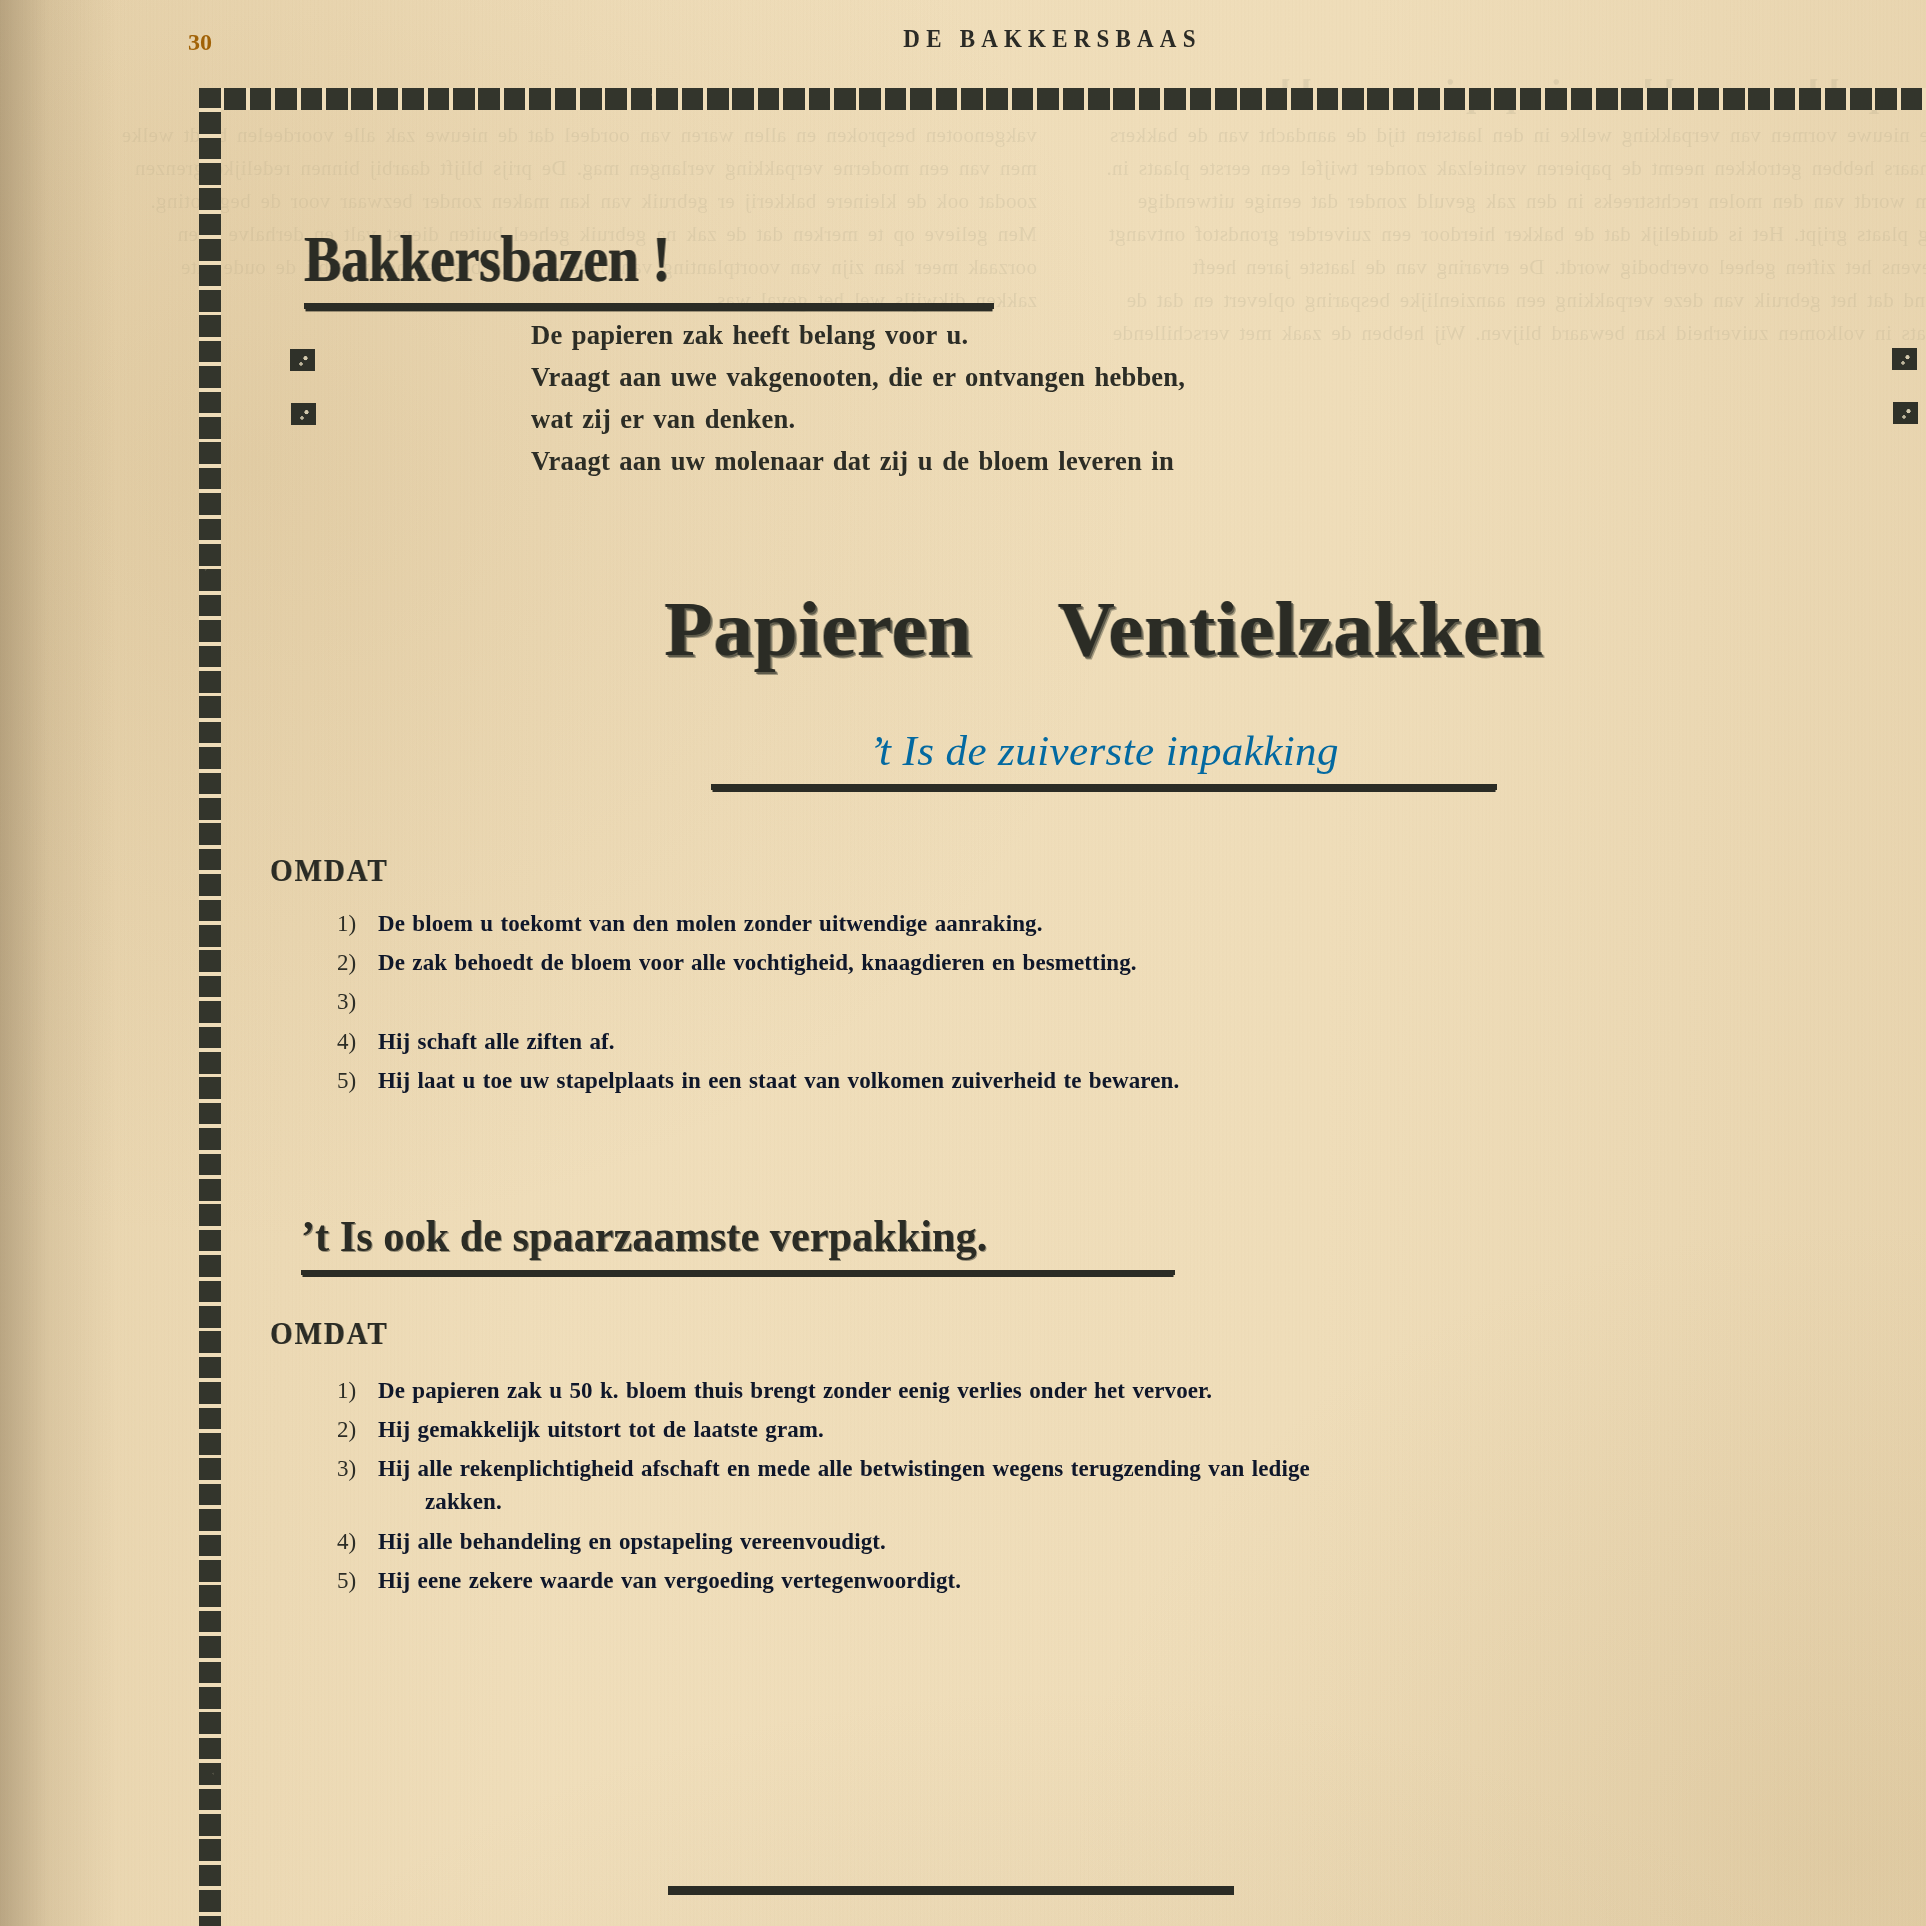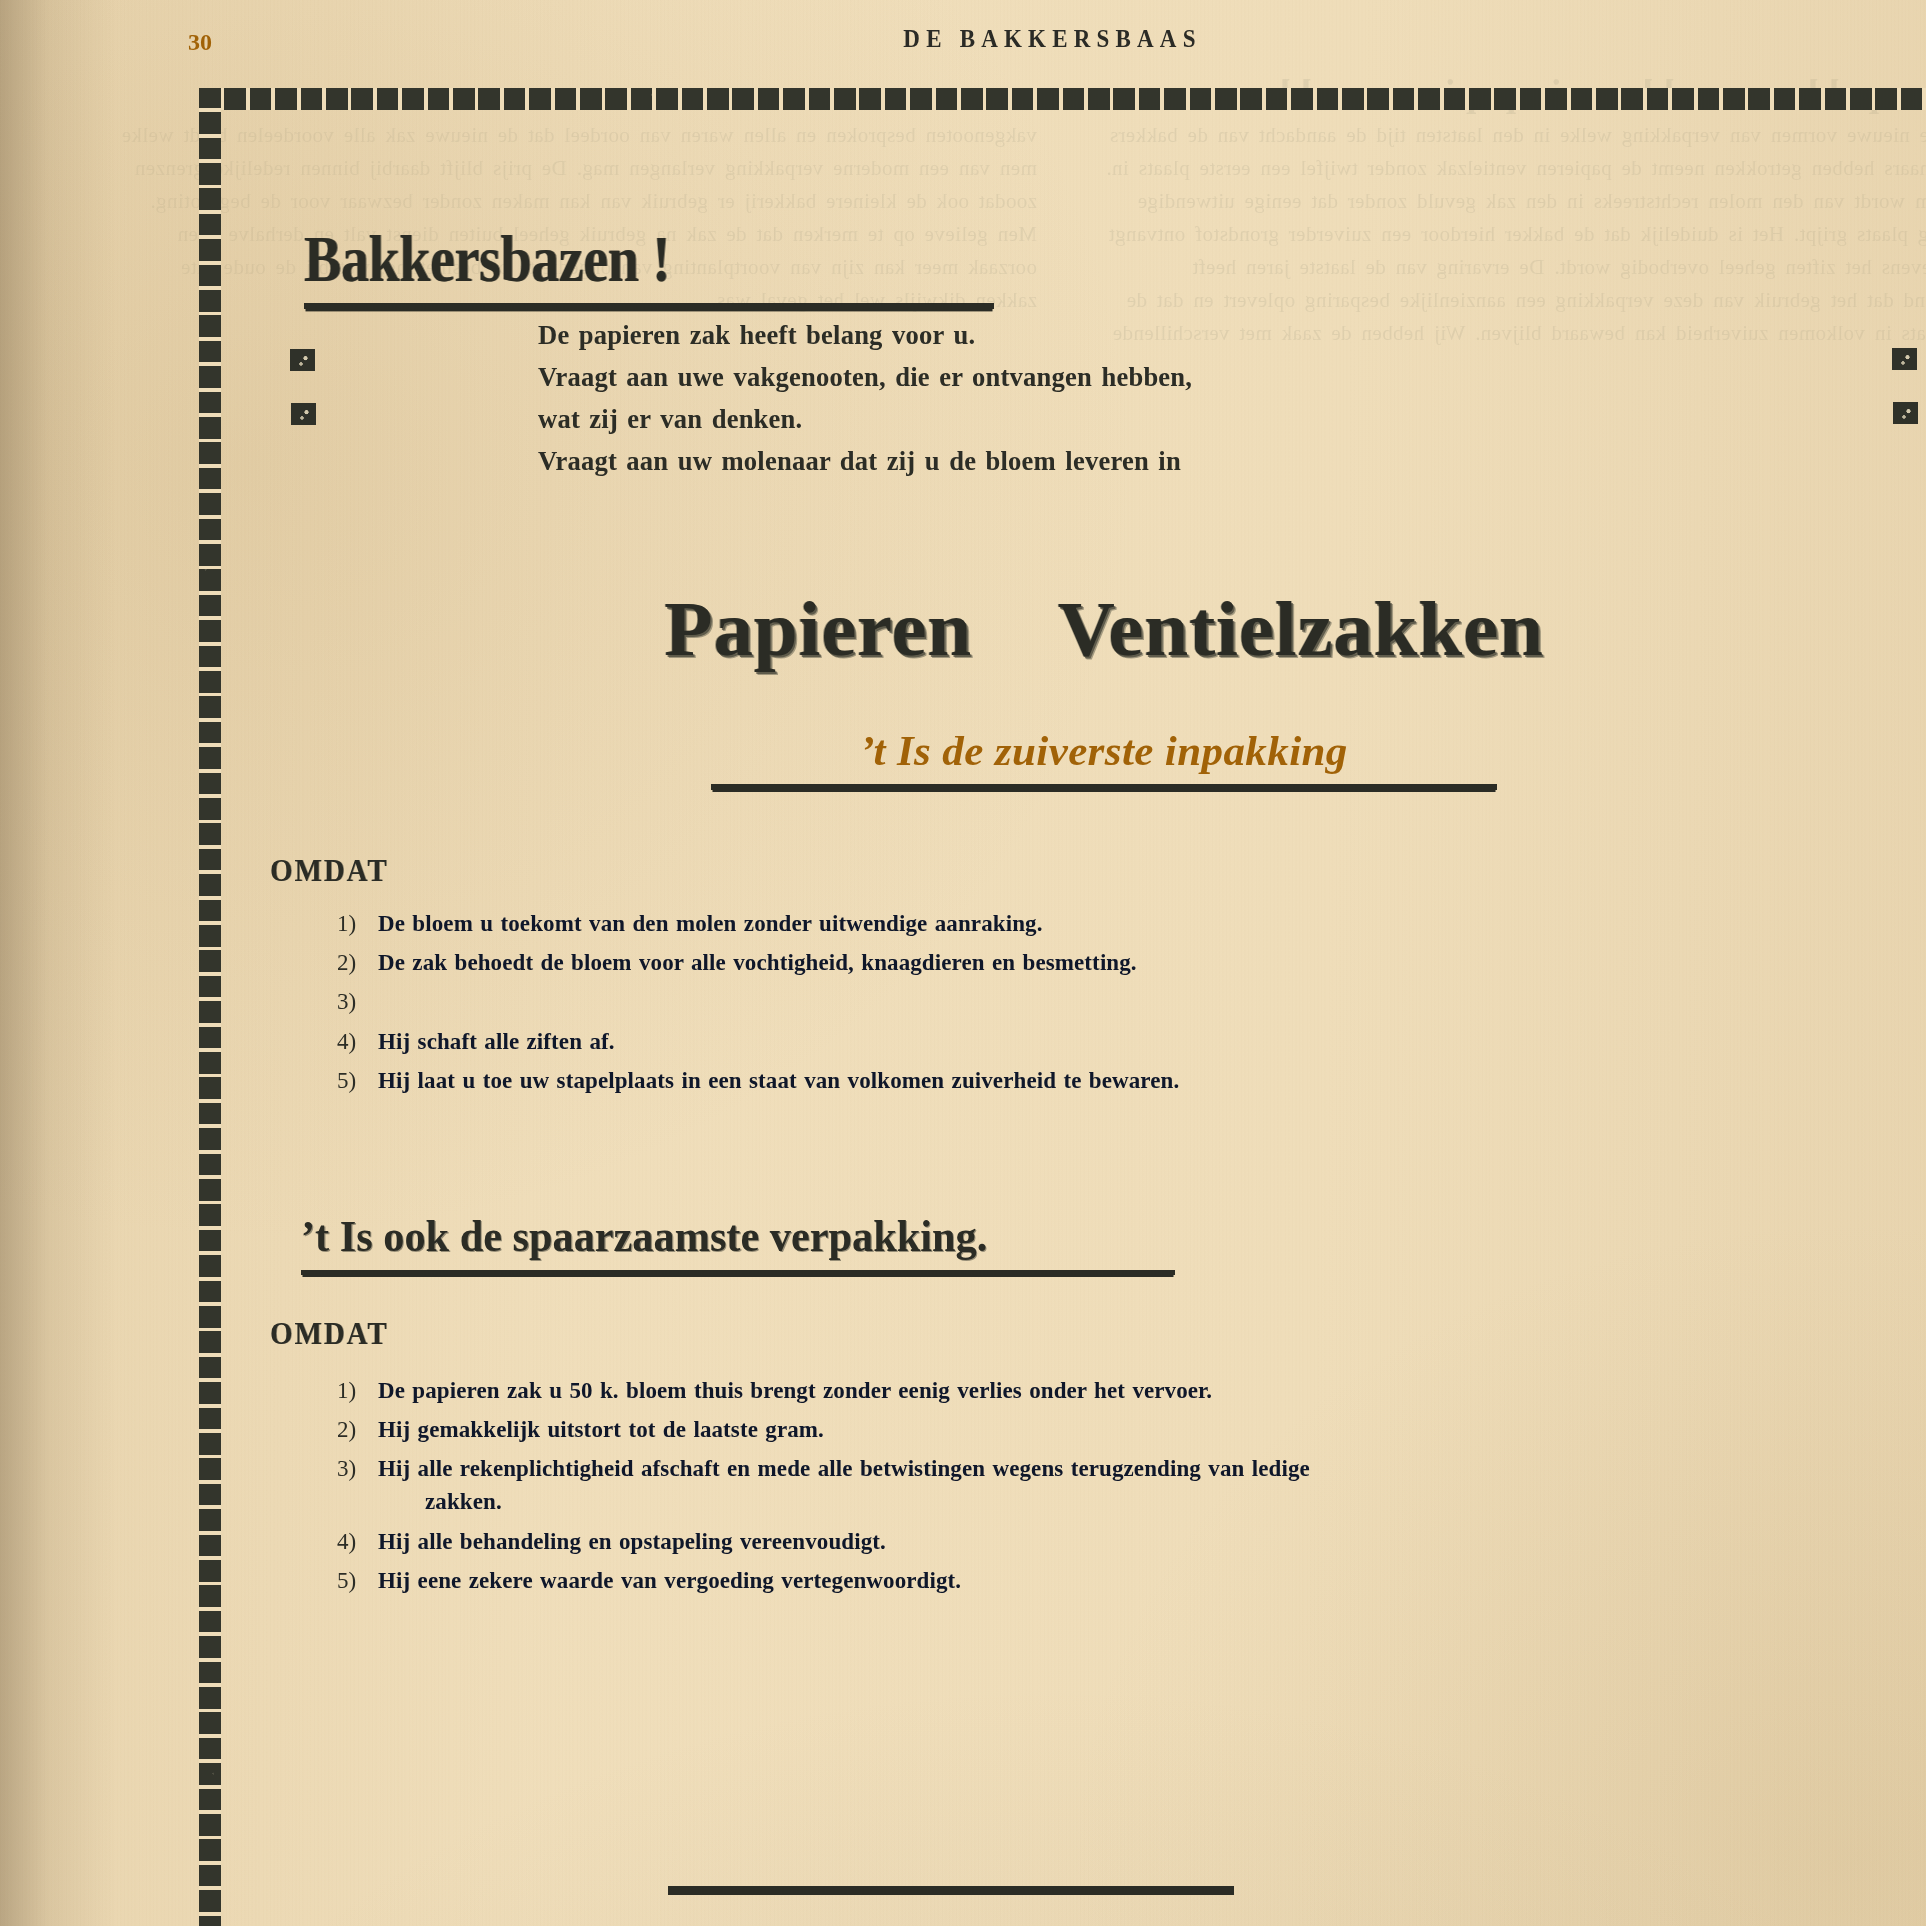--- a/index.html
+++ b/index.html
@@ -176,21 +176,20 @@
     background: #2b2c25;
     box-shadow: 0 3.9px 0 -1.5px #2b2c25;
   }
 
   
   #intro {
     position: absolute;
     left: 310px;
     top: 204px;
     width: 1310px;
-    margin-left: 7px;
   }
   .intro-line {
     font-family: "Liberation Serif", serif;
     font-weight: bold;
     font-size: 28px;
     line-height: 42px;
     color: #2c2d26;
     letter-spacing: 0.2px;
     word-spacing: 2.7px;
     white-space: nowrap;
@@ -217,24 +216,24 @@
       -0.8px 0   0 rgba(43,44,37,.40);
   }
   #display-headline .gap { display: inline-block; width: 46px; }
 
   
   #subtitle-block { position: absolute; left: 0; top: 616px; width: 1766px; text-align: center; }
   #subtitle {
     display: inline-block;
     font-family: "Liberation Serif", serif;
     font-style: italic;
-    font-weight: bold;
+    font-weight: normal;
     font-size: 43px;
     line-height: 49px;
-    color: #a16207;
+    color: #0369a1;
     letter-spacing: 0.4px;
     white-space: nowrap;
   }
   #subtitle-rule {
     margin: 9.2px auto 0 auto;
     width: 786px;
     height: 5.4px;
     background: #2b2c25;
     box-shadow: 0 3.5px 0 -1.5px #2b2c25;
   }

